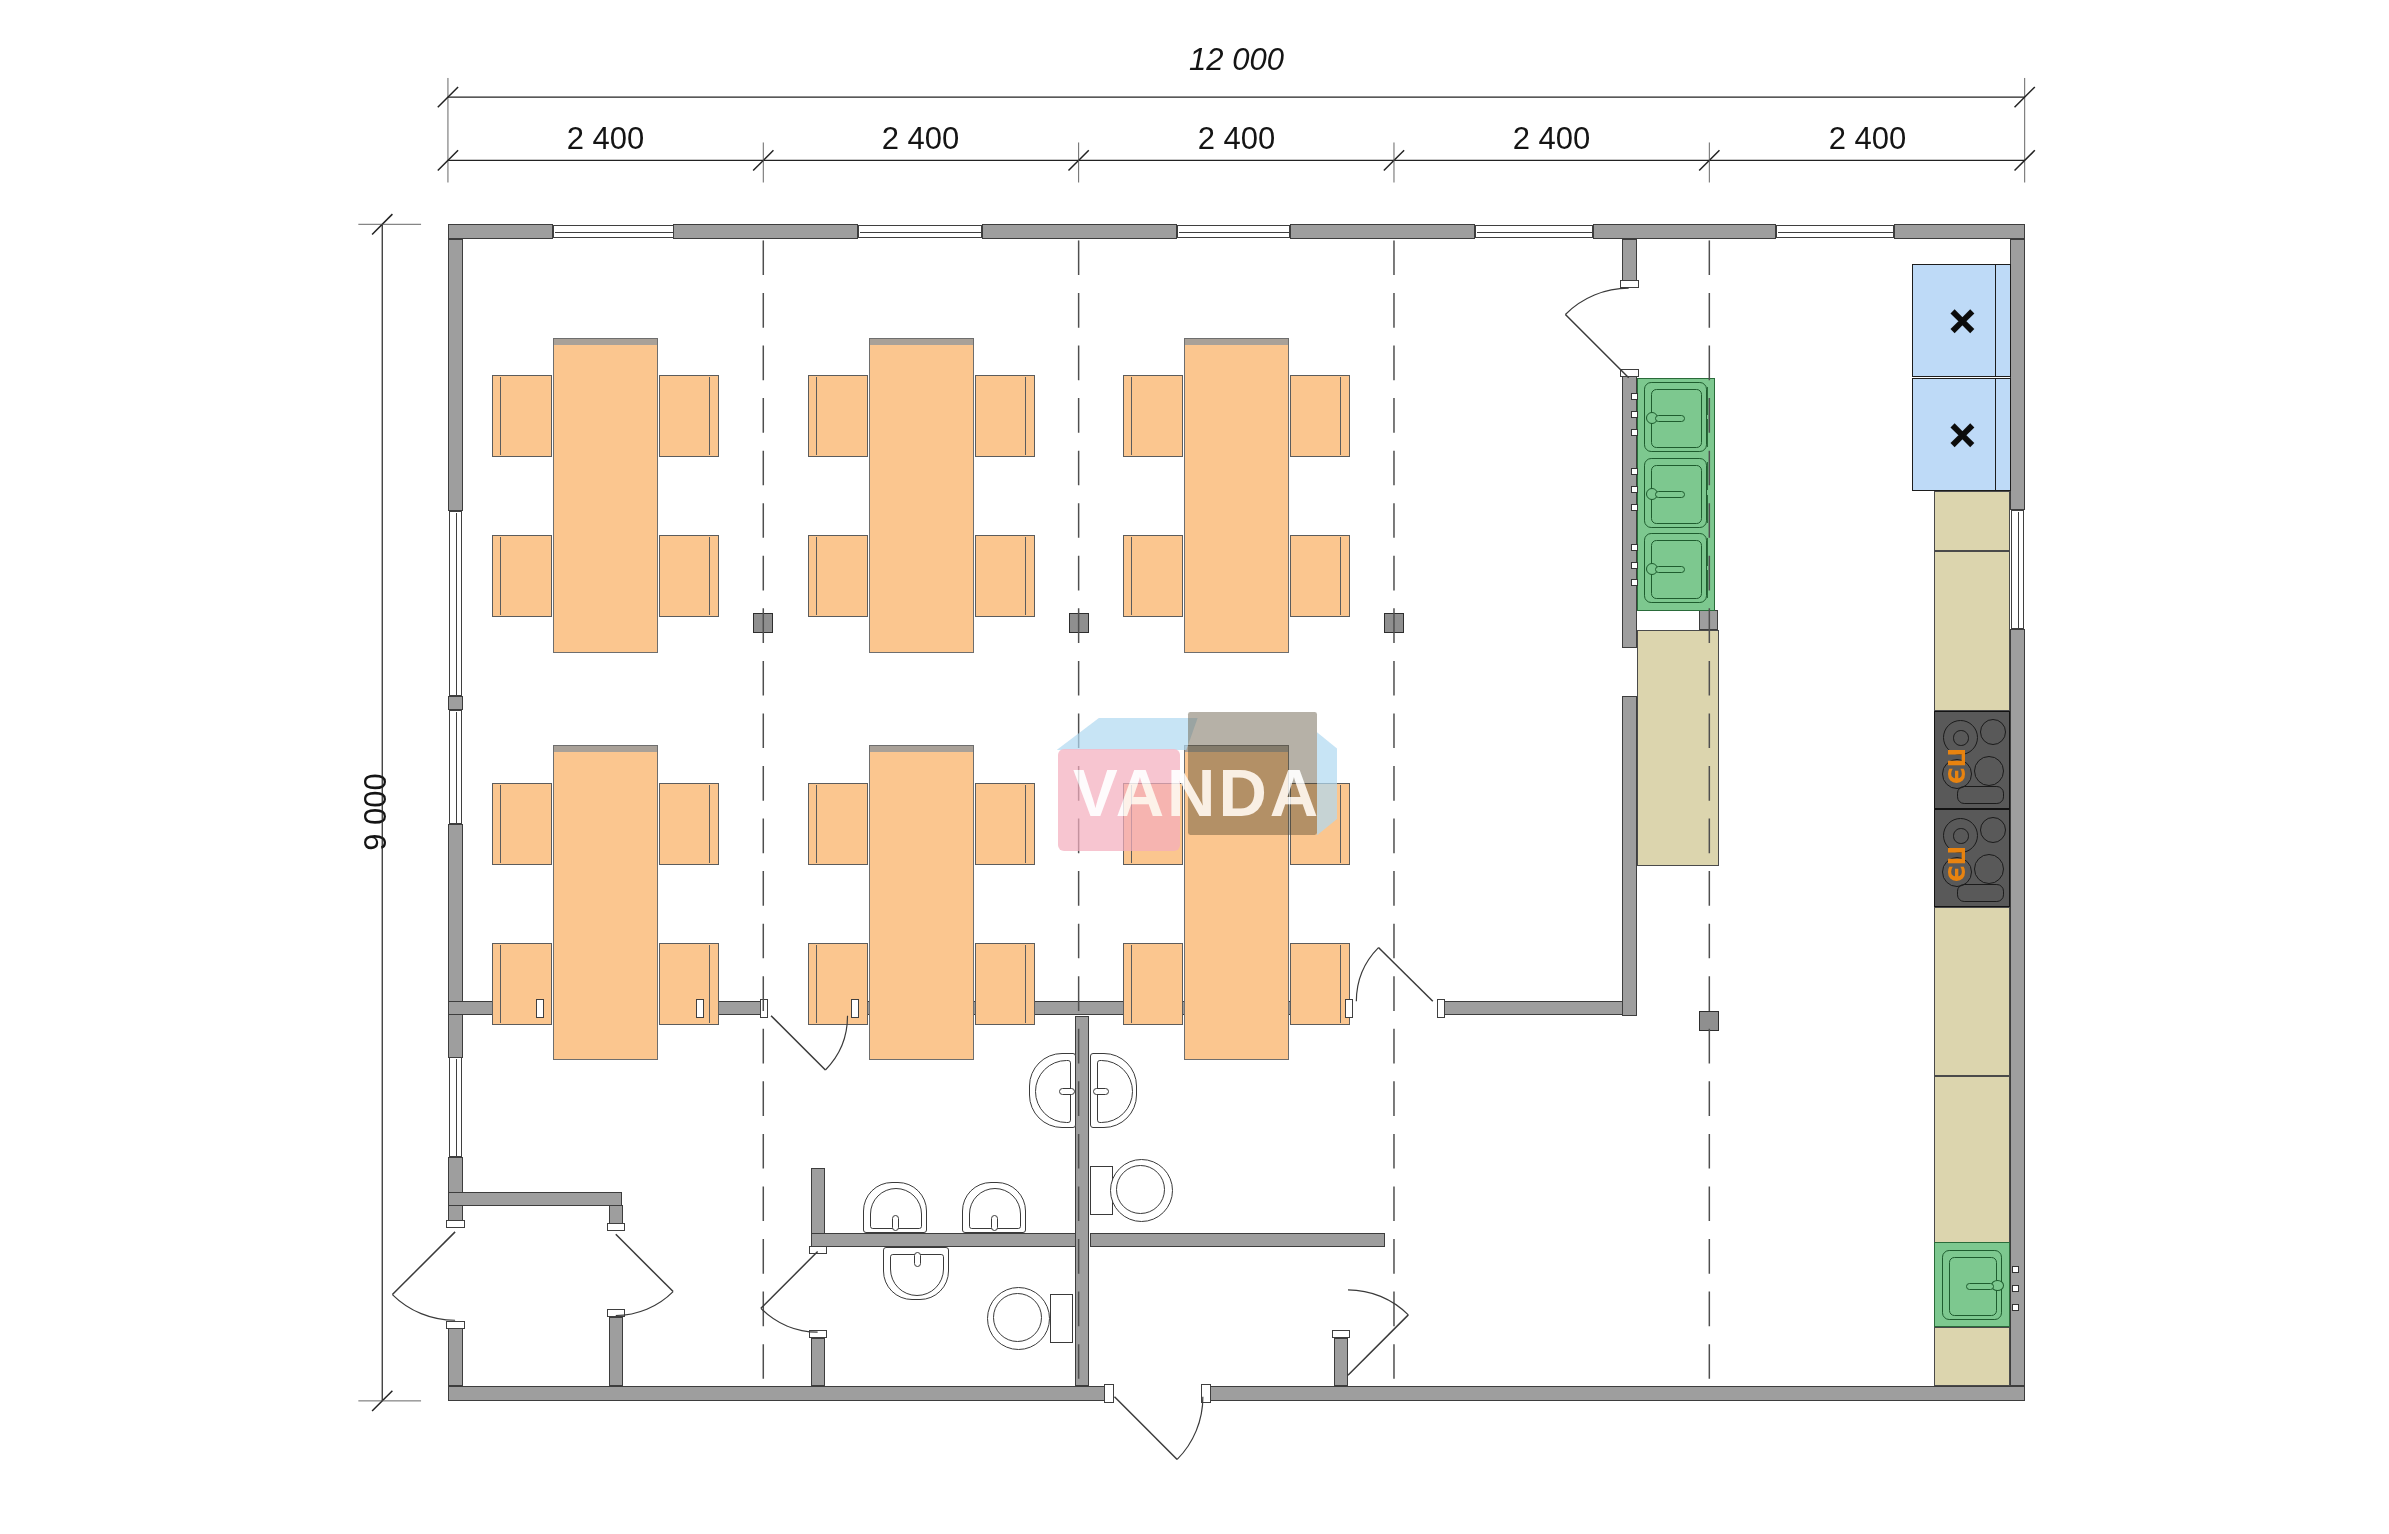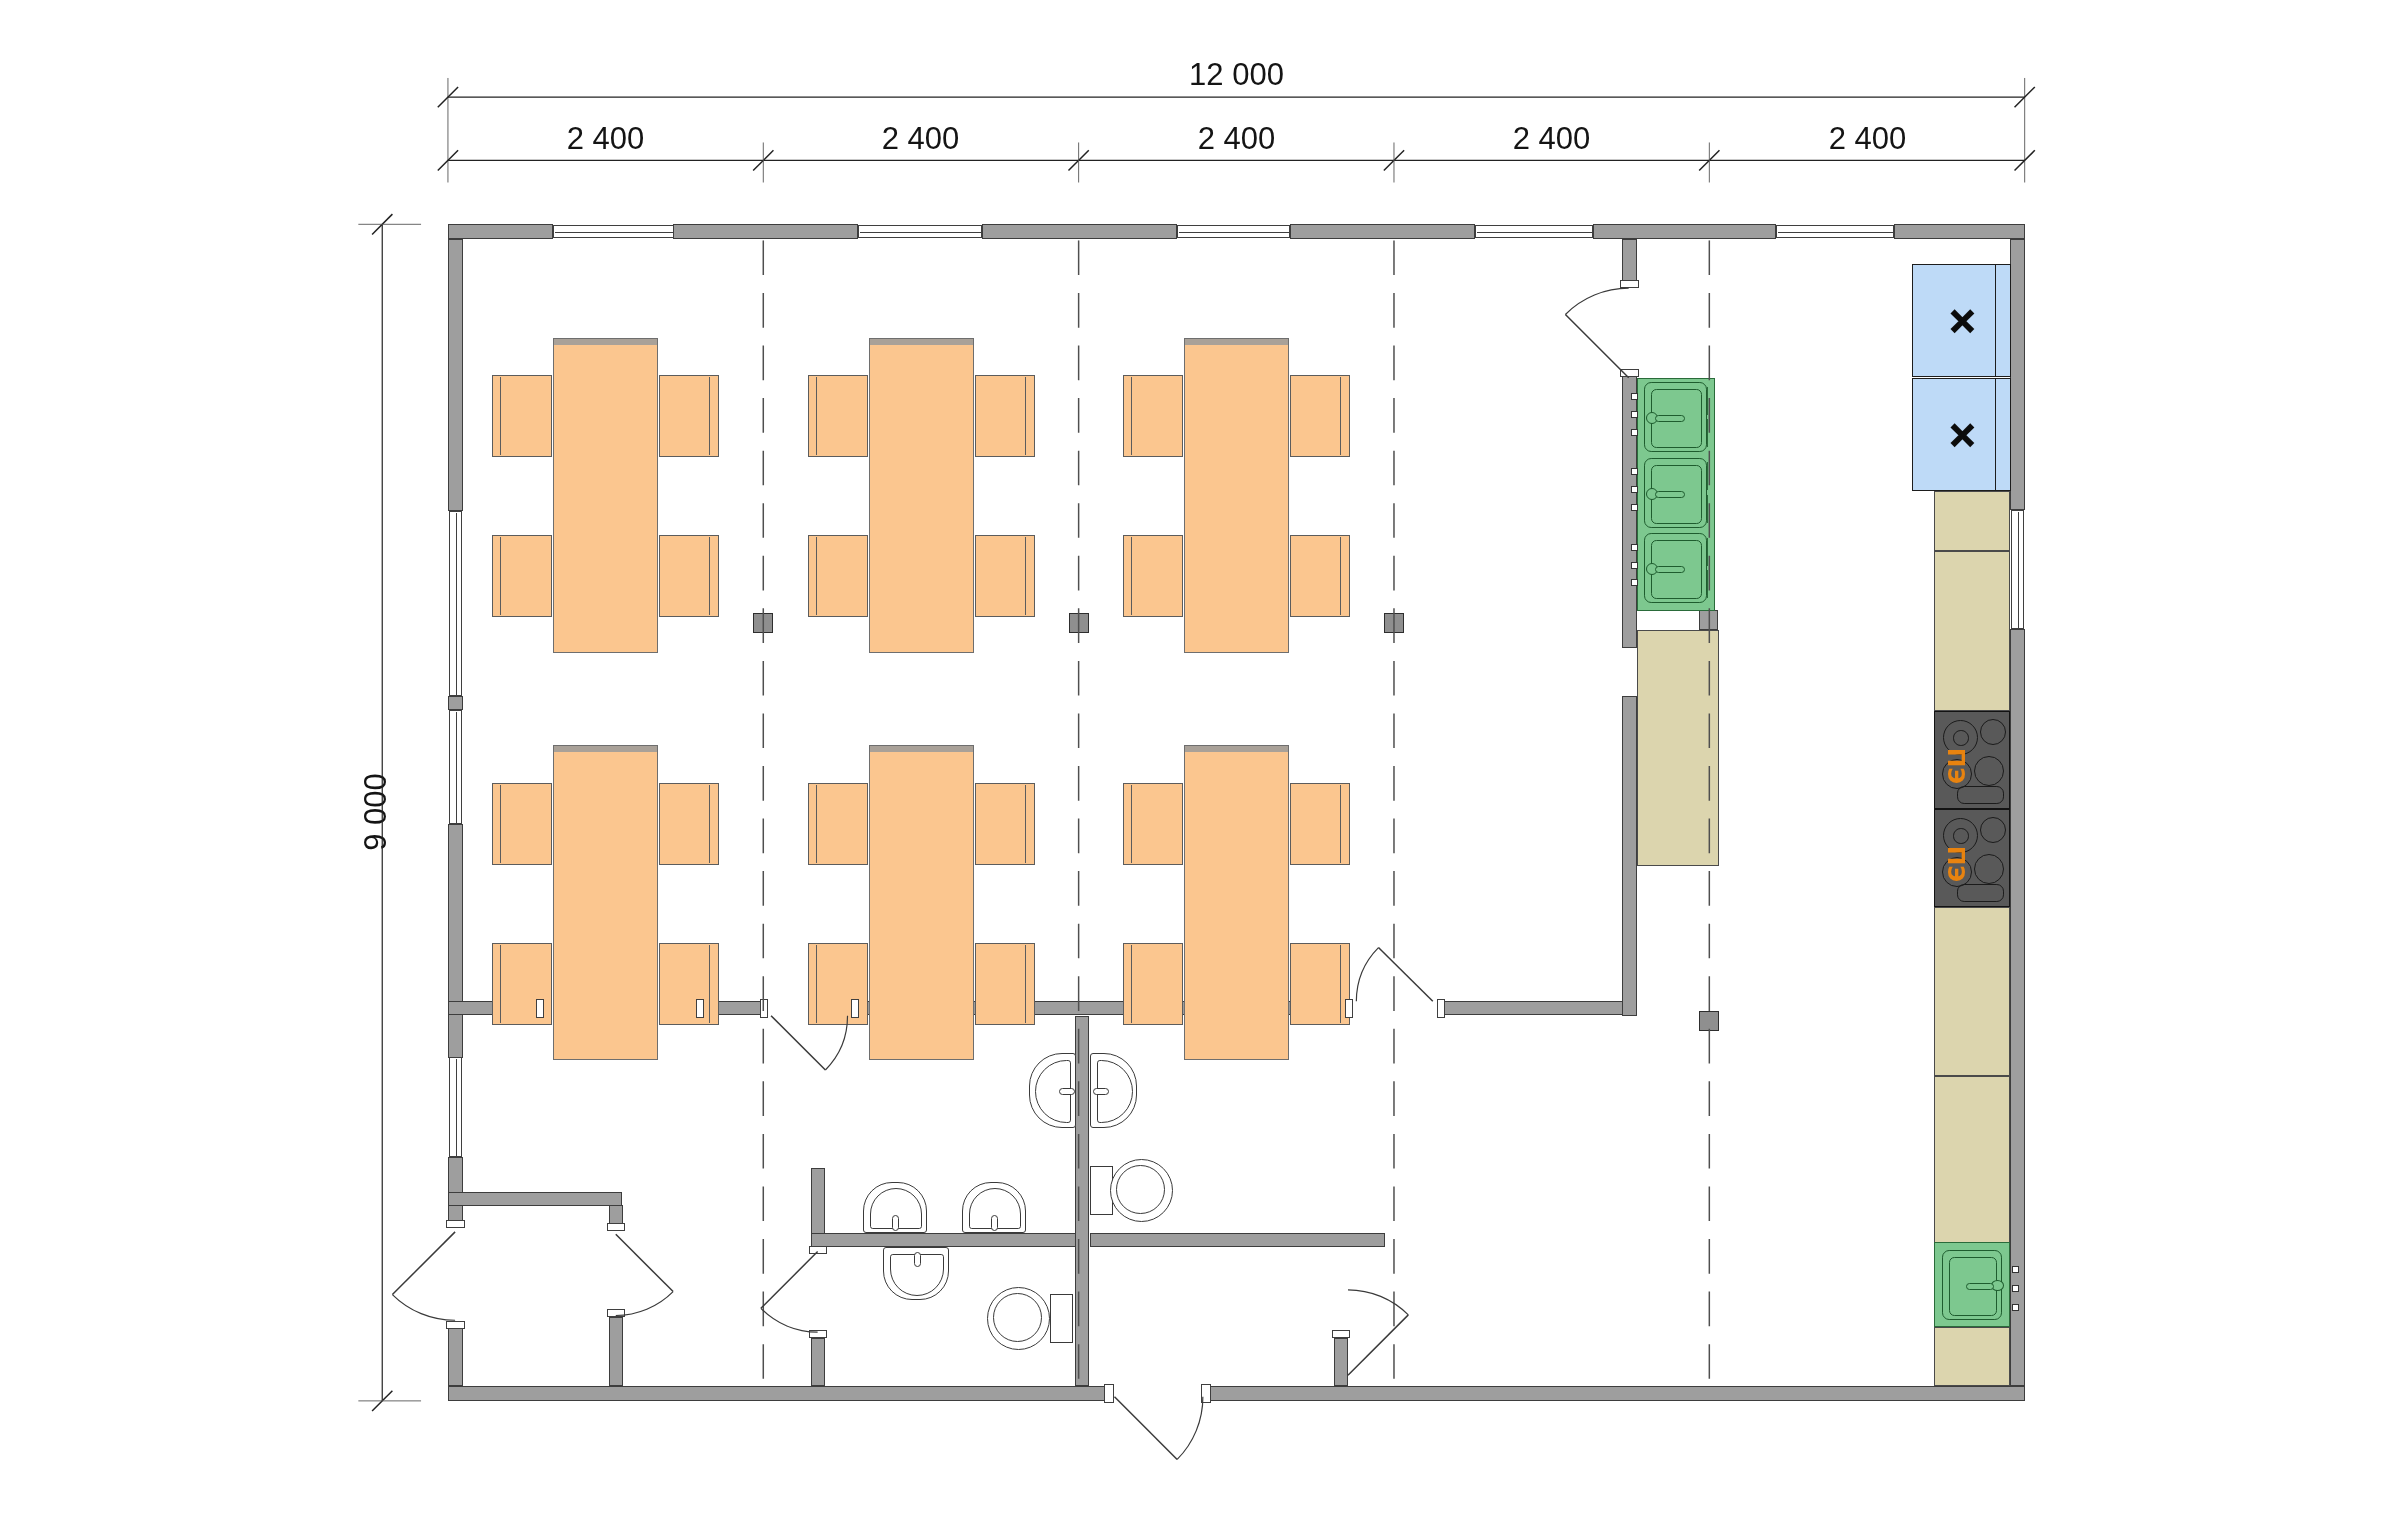--- a/index.html
+++ b/index.html
@@ -83,20 +83,27 @@
       <line x1="1278" y1="238" x2="1278" y2="305" stroke="#555" stroke-width="1.5"></line>
       <line x1="1806" y1="238" x2="1806" y2="305" stroke="#555" stroke-width="1.5"></line>
       <line x1="2334" y1="238" x2="2334" y2="305" stroke="#555" stroke-width="1.5"></line>
       <line x1="2862" y1="238" x2="2862" y2="305" stroke="#555" stroke-width="1.5"></line>
       <line x1="623" y1="392" x2="657" y2="358" stroke="#222" stroke-width="2.5"></line>
       <line x1="623" y1="2362" x2="657" y2="2328" stroke="#222" stroke-width="2.5"></line>
       <line x1="600" y1="375" x2="705" y2="375" stroke="#555" stroke-width="1.5"></line>
       <line x1="600" y1="2345" x2="705" y2="2345" stroke="#555" stroke-width="1.5"></line>
     </svg>
 
+  <div id="logo" style="left:1053px;top:712px;width:284px;height:141px;">
+    <div class="shape" style="left:3.6px;top:6px;width:141px;height:32px;background:rgba(176,216,240,.85);clip-path:polygon(0% 100%,30% 0%,100% 0%,92% 100%);"></div>
+    <div class="shape" style="left:4.8px;top:37px;width:122px;height:102px;background:rgba(243,173,189,.85);border-radius:6px;"></div>
+    <div class="shape" style="left:135px;top:0px;width:129px;height:123px;background:rgba(80,70,45,.5);border-radius:2.4px;"></div>
+    <div class="shape" style="left:264px;top:20.3px;width:20.3px;height:103px;background:rgba(176,216,240,.85);clip-path:polygon(0 0,100% 16%,100% 84%,0 100%);"></div>
+    <div class="word" style="left:3.6px;top:39px;width:281px;height:84px;line-height:84px;">VANDA</div>
+  </div>
 <div class="abs wall lvl2" style="left: 448px; top: 224px; width: 105px; height: 15px;"></div>
     <div class="abs wall lvl2" style="left: 673px; top: 224px; width: 185px; height: 15px;"></div>
     <div class="abs wall lvl2" style="left: 982px; top: 224px; width: 195px; height: 15px;"></div>
     <div class="abs wall lvl2" style="left: 1290px; top: 224px; width: 185px; height: 15px;"></div>
     <div class="abs wall lvl2" style="left: 1593px; top: 224px; width: 183px; height: 15px;"></div>
     <div class="abs wall lvl2" style="left: 1894px; top: 224px; width: 131px; height: 15px;"></div>
     <div class="abs wall lvl2" style="left: 448px; top: 239px; width: 15px; height: 272px;"></div>
     <div class="abs wall lvl2" style="left: 448px; top: 696px; width: 15px; height: 13.7px;"></div>
     <div class="abs wall lvl2" style="left: 448px; top: 824px; width: 15px; height: 234px;"></div>
     <div class="abs wall lvl2" style="left: 448px; top: 1157px; width: 15px; height: 70px;"></div>
@@ -353,21 +360,21 @@
       <div class="abs pfaucet lvl2" style="left: 30px; top: 3.6px; width: 7.2px; height: 15.5px; border-radius: 4.8px;"></div>
     </div>
     <div class="abs tank lvl3" style="left: 1090px; top: 1166px; width: 23px; height: 49px;"></div>
     <div class="abs bowl lvl3" style="left: 1110px; top: 1159px; width: 63px; height: 63px;">
       <div class="abs bowl-in lvl2" style="left: 4.8px; top: 4.8px; width: 49px; height: 49px;"></div>
     </div>
     <div class="abs tank lvl3" style="left: 1050px; top: 1294px; width: 23px; height: 49px;"></div>
     <div class="abs bowl lvl3" style="left: 987px; top: 1287px; width: 63px; height: 63px;">
       <div class="abs bowl-in lvl2" style="left: 4.8px; top: 4.8px; width: 49px; height: 49px;"></div>
     </div>
-    <div class="abs dimlabel lvl3" style="left: 1147px; top: 57px; width: 179px; height: 36px;">12 000</div>
+    <div class="abs dimlabel lvl3" style="left: 1147px; top: 42px; width: 179px; height: 36px; font-style: italic;">12 000</div>
     <div class="abs dimlabel lvl3" style="left: 546px; top: 121px; width: 119px; height: 36px;">2 400</div>
     <div class="abs dimlabel lvl3" style="left: 861px; top: 121px; width: 119px; height: 36px;">2 400</div>
     <div class="abs dimlabel lvl3" style="left: 1177px; top: 121px; width: 119px; height: 36px;">2 400</div>
     <div class="abs dimlabel lvl3" style="left: 1492px; top: 121px; width: 119px; height: 36px;">2 400</div>
     <div class="abs dimlabel lvl3" style="left: 1808px; top: 121px; width: 119px; height: 36px;">2 400</div>
     <div class="abs dimlabel lvl3" style="left: 286px; top: 794px; width: 179px; height: 36px; transform: rotate(-90deg);">9 000</div>
   </div>
 
 
 </body></html>

